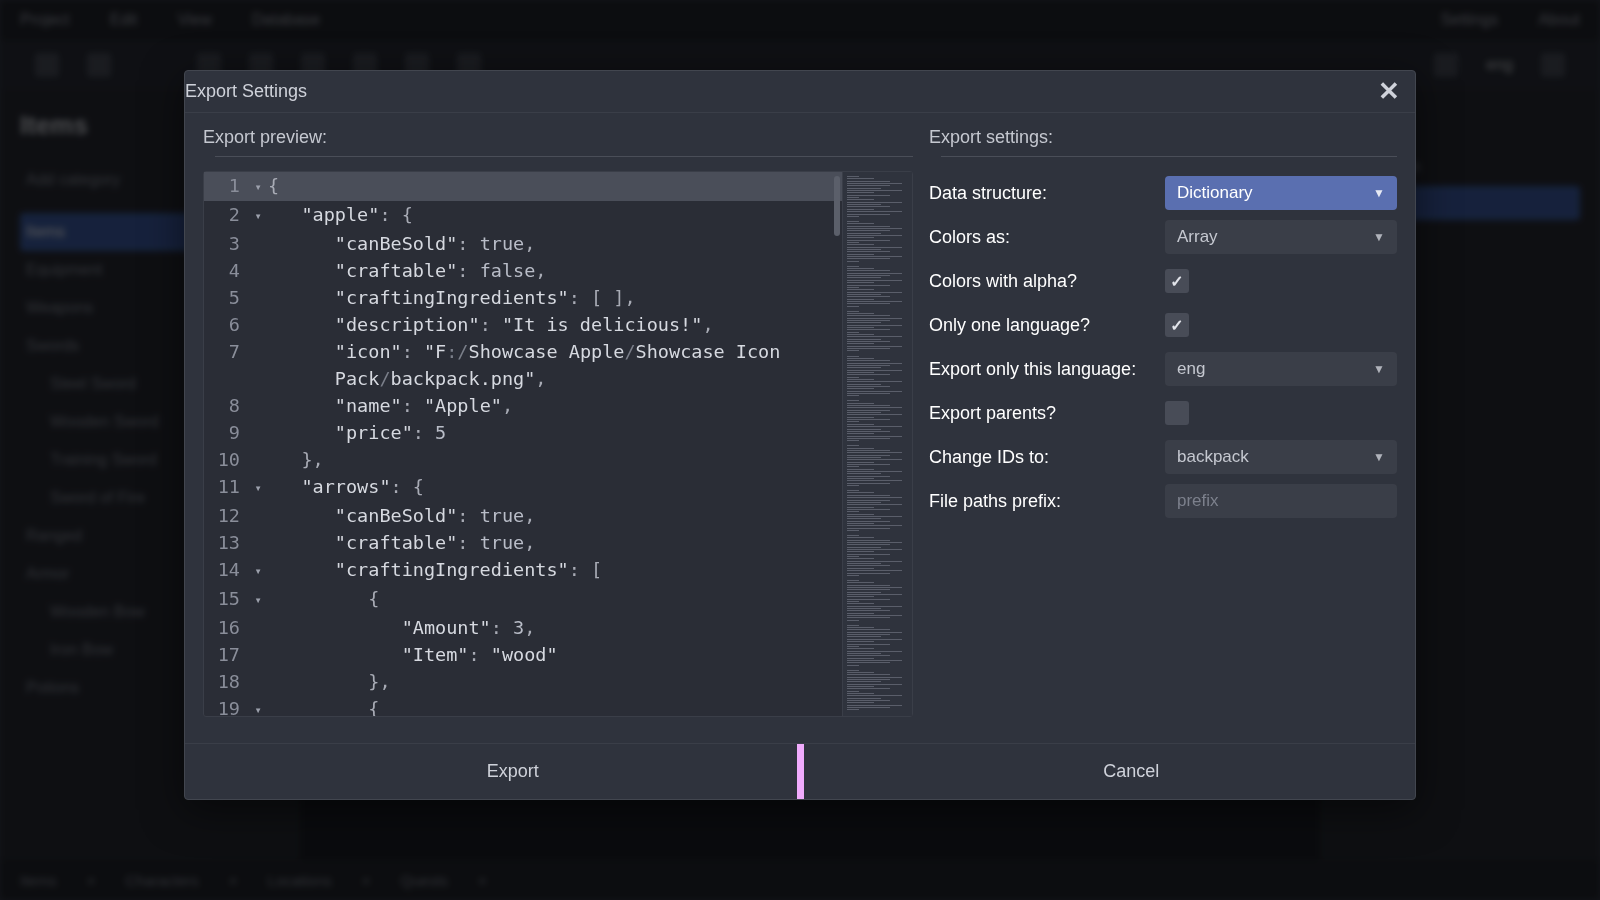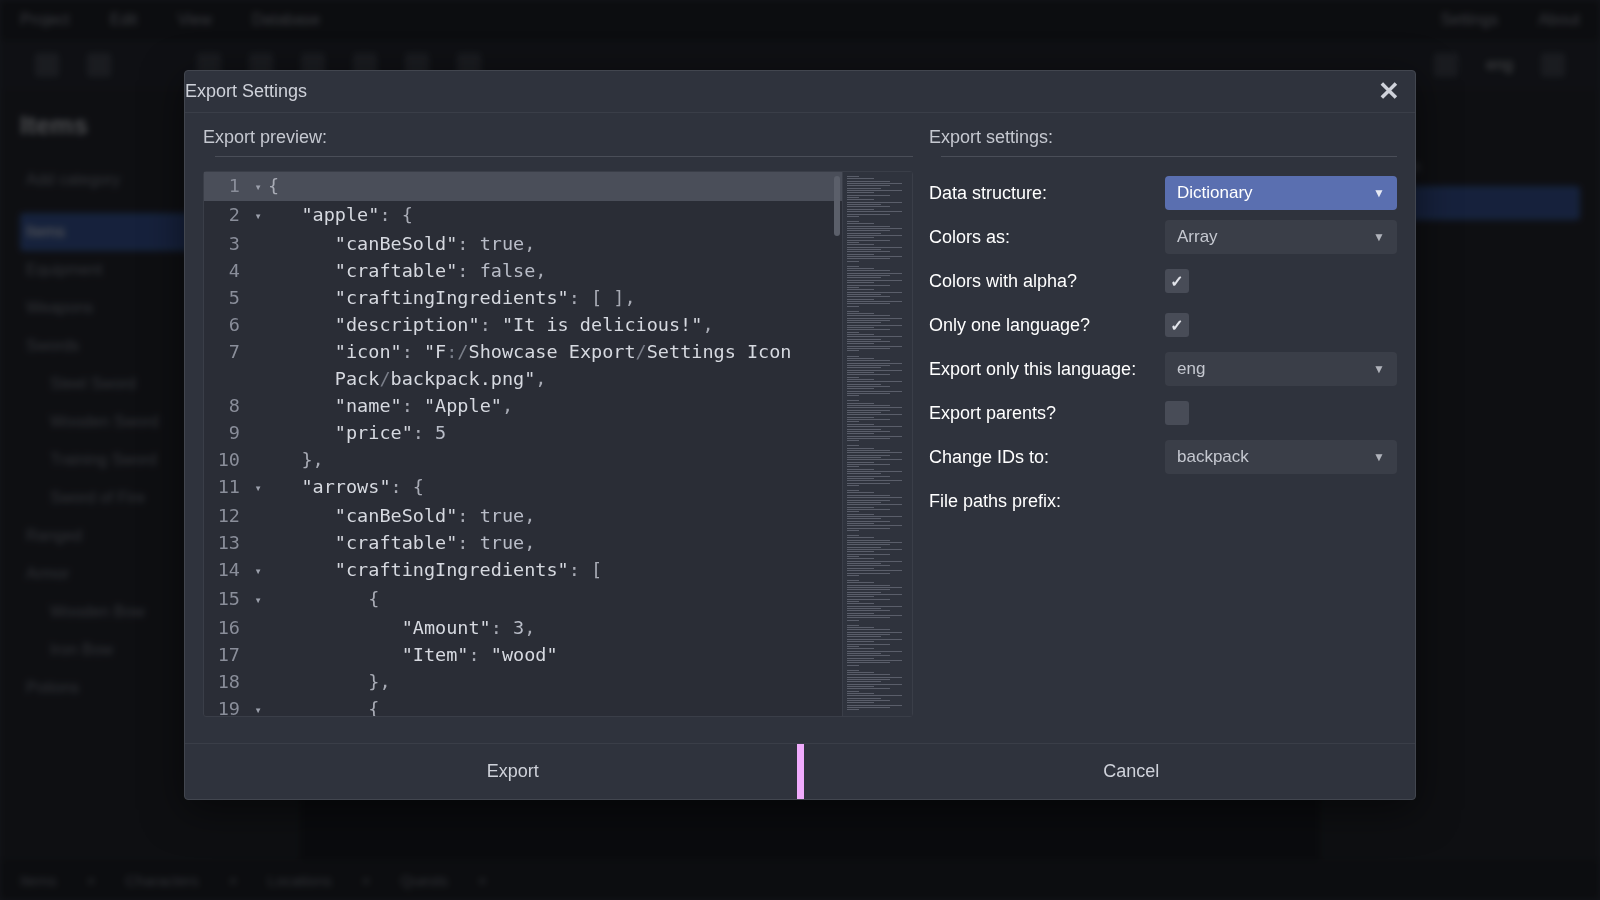--- a/index.html
+++ b/index.html
@@ -300,21 +300,21 @@
               <span class="code">      <span class="tok-key">"craftingIngredients"</span><span class="tok-punc">: [ ],</span></span>
             </div>
             <div class="line">
               <span class="ln">6</span>
               <span class="fold"></span>
               <span class="code">      <span class="tok-key">"description"</span><span class="tok-punc">: </span><span class="tok-str">"It is delicious!"</span><span class="tok-punc">,</span></span>
             </div>
             <div class="line">
               <span class="ln">7</span>
               <span class="fold"></span>
-              <span class="code">      <span class="tok-key">"icon"</span><span class="tok-punc">: </span><span class="tok-str">"F</span><span class="tok-slash">:/</span><span class="tok-str">Showcase Export</span><span class="tok-slash">/</span><span class="tok-str">Settings Icon</span></span>
+              <span class="code">      <span class="tok-key">"icon"</span><span class="tok-punc">: </span><span class="tok-str">"F</span><span class="tok-slash">:/</span><span class="tok-str">Showcase Apple</span><span class="tok-slash">/</span><span class="tok-str">Showcase Icon</span></span>
             </div>
             <div class="line">
               <span class="ln"></span>
               <span class="fold"></span>
               <span class="code">      <span class="tok-str">Pack</span><span class="tok-slash">/</span><span class="tok-str">backpack.png"</span><span class="tok-punc">,</span></span>
             </div>
             <div class="line">
               <span class="ln">8</span>
               <span class="fold"></span>
               <span class="code">      <span class="tok-key">"name"</span><span class="tok-punc">: </span><span class="tok-str">"Apple"</span><span class="tok-punc">,</span></span>
@@ -658,20 +658,21 @@
       <div class="setting-row">
         <span class="setting-label">Change IDs to:</span>
         <div class="select">
           <span>backpack</span>
           <span class="chev">▼</span>
         </div>
       </div>
 
       <div class="setting-row">
         <span class="setting-label">File paths prefix:</span>
+        <input class="textinput" placeholder="prefix" style="">
       </div>
     </div>
   </div>
 
   <div class="modal-footer">
     <div class="modal-btn">
       <span>Export</span>
     </div>
     <div class="modal-btn">
       <span>Cancel</span>

